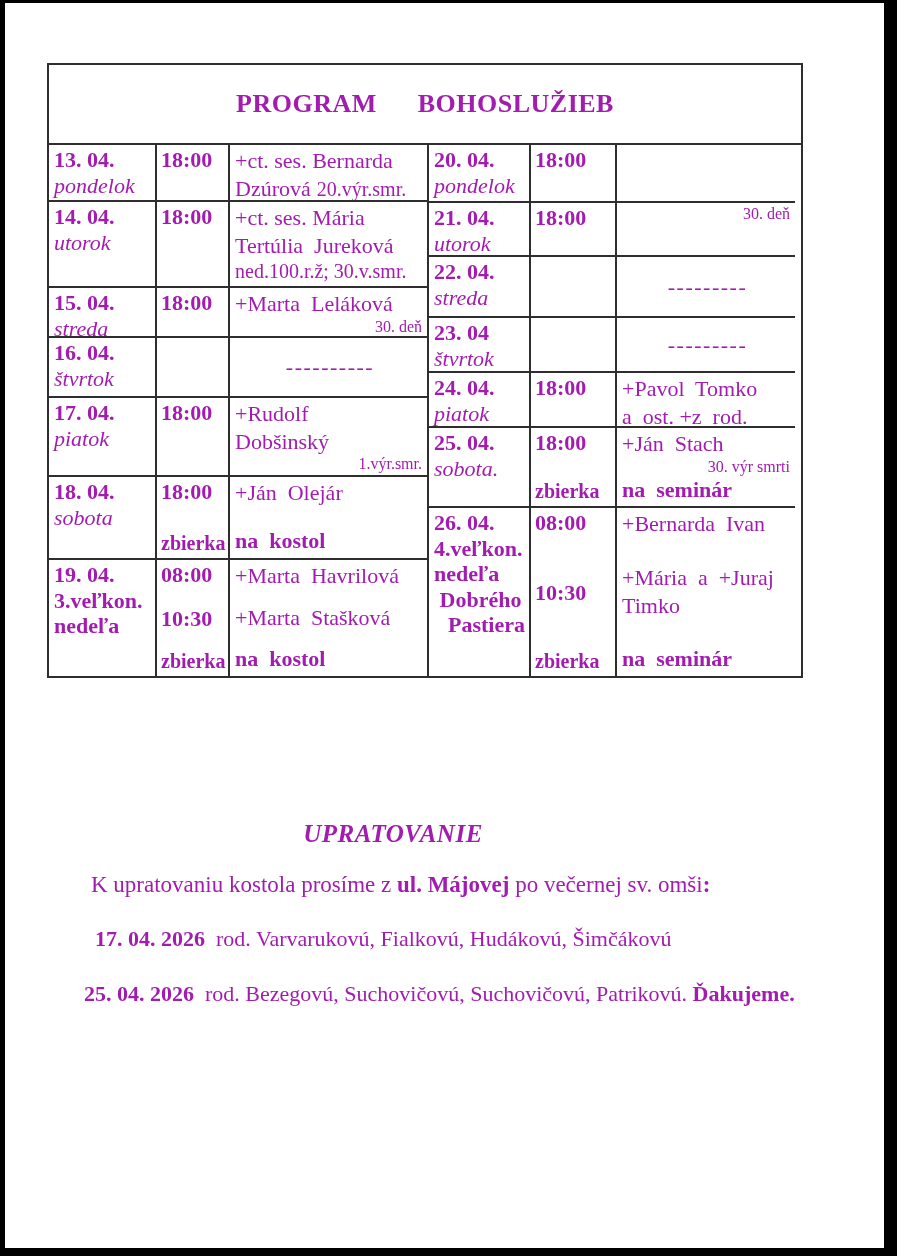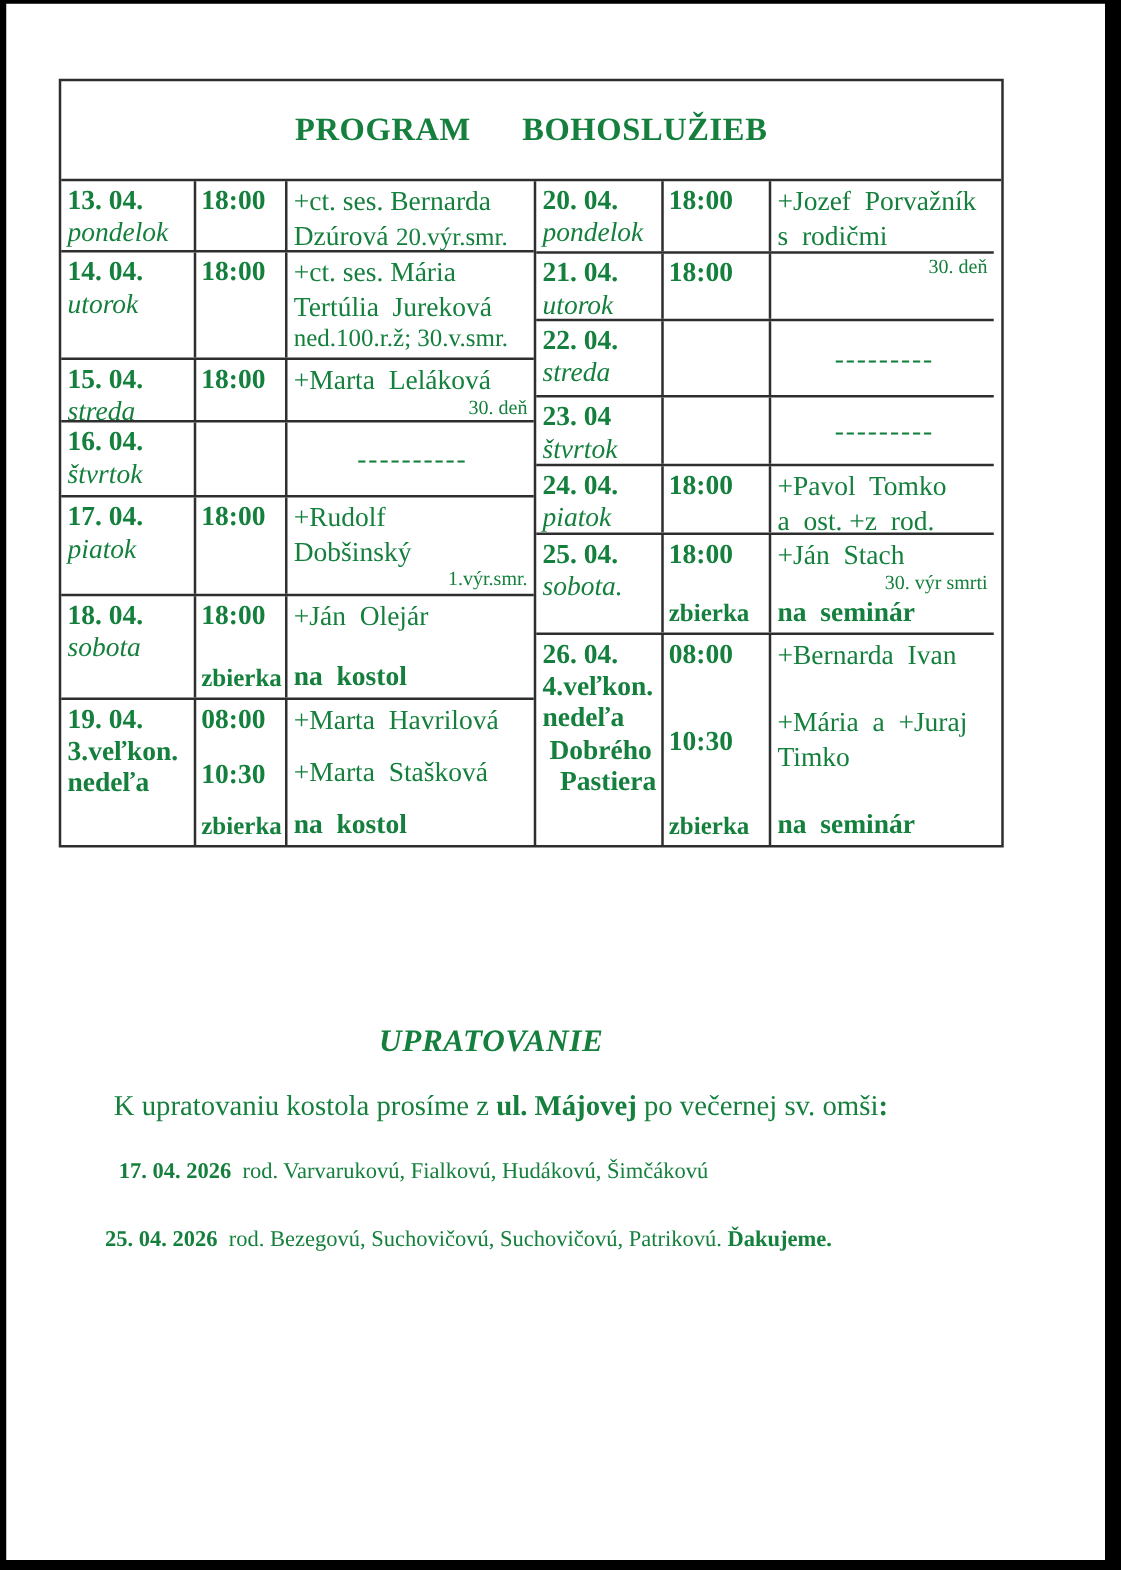--- a/index.html
+++ b/index.html
@@ -1,18 +1,18 @@
 <!DOCTYPE html>
 <html><head>
 <meta charset="utf-8">
 <style>
   html,body { margin:0; padding:0; background:#1a1a1a; }
   .page {
     position:relative; width:897px; height:1256px; box-sizing:border-box;
-    background:#ffffff; color:#15803d;
+    background:#ffffff; color:#a21caf;
     border:solid #000000; border-width:3px 13px 8px 5px;
     font-family:"Liberation Serif", serif;
     overflow:hidden;
   }
   
   .program { position:absolute; left:42px; top:60px; width:756px; box-sizing:border-box;
              border:2px solid #2e2e2e; background:#fff; }
   .hdr { height:80px; box-sizing:border-box; border-bottom:2px solid #2e2e2e;
          display:flex; align-items:center; justify-content:center;
          font-weight:bold; font-size:26px; word-spacing:34px; letter-spacing:.5px; }
@@ -41,21 +41,21 @@
   .sr { font-size:16px; line-height:1.15; text-align:right; padding-right:3px; }
   .ind { padding-left:9px; }
   .vf { display:flex; flex-direction:column; justify-content:space-between; padding-bottom:3px; }
   .zb { font-weight:bold; font-size:20px; }
   .cf { font-weight:bold; }
   .dashc { display:flex; align-items:center; justify-content:center; letter-spacing:1.5px; }
   
   .clean-title { position:absolute; left:88px; top:817px; width:600px; text-align:center;
                  font-size:25px; font-weight:bold; font-style:italic; letter-spacing:.5px; }
   .clean-intro { position:absolute; left:86px; top:869px; font-size:23px; }
-  .entry { position:absolute; font-size:18px; }
+  .entry { position:absolute; font-size:22px; }
   .e1 { left:90px; top:923px; }
   .e2 { left:79px; top:978px; }
   b { font-weight:bold; }
 </style>
 </head>
 <body>
 
 <div class="page">
 
   <div class="program">
@@ -161,24 +161,20 @@
       </div>
 
       <div class="half rh">
 
         <div class="row Rr1">
           <div class="c date">
               <div class="d t">20. 04.</div>
               <div class="day t">pondelok</div>
             </div>
           <div class="c time t">18:00</div>
-          <div class="c desc">
-              <div class="t">+Jozef  Porvažník</div>
-              <div class="t">s  rodičmi</div>
-            </div>
         </div>
 
         <div class="row Rr2">
           <div class="c date">
               <div class="d t">21. 04.</div>
               <div class="day t">utorok</div>
             </div>
           <div class="c time t">18:00</div>
           <div class="c desc">
               <div class="sr t">30. deň</div>

